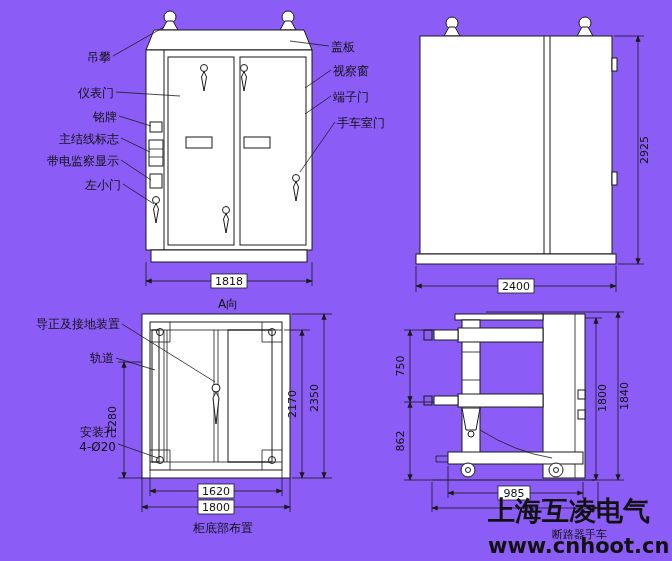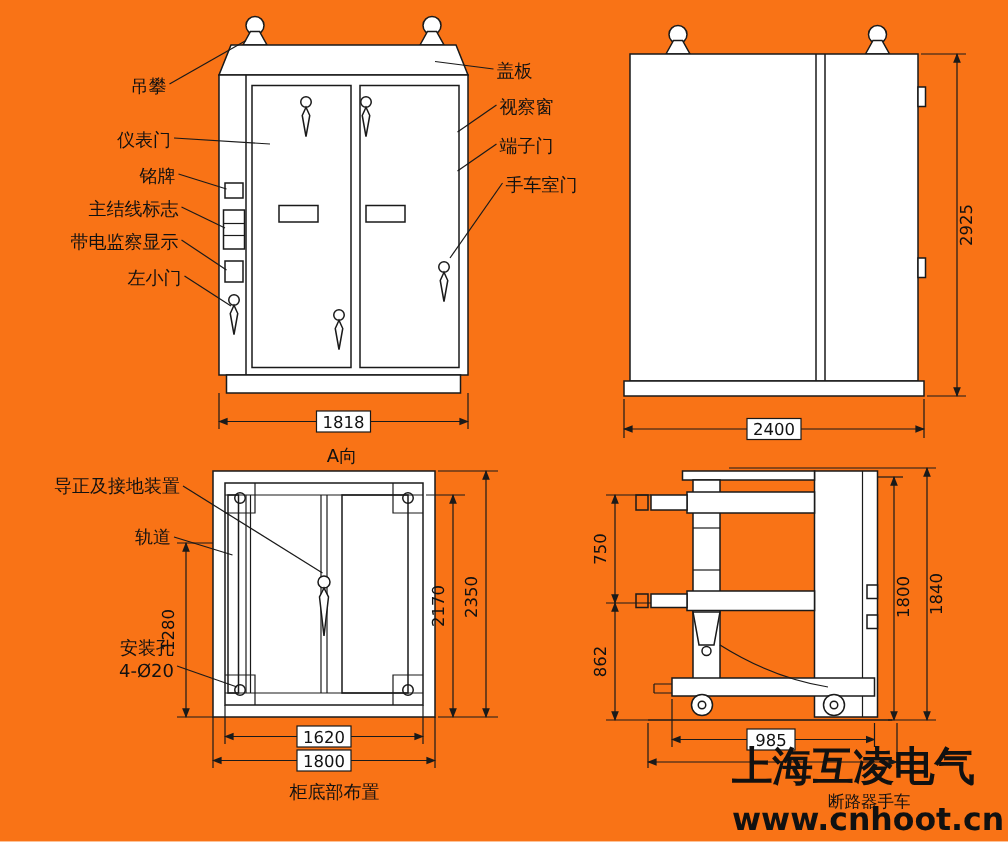--- a/index.html
+++ b/index.html
@@ -1,16 +1,16 @@
 <!DOCTYPE html>
 <html><head>
 <meta charset="utf-8">
 <style>
   html,body{margin:0;padding:0;background:#ffffff;}
-  .canvas{position:relative;width:672px;height:561px;background:#f97316;overflow:hidden;
+  .canvas{position:relative;width:672px;height:561px;background:#8b5cf6;overflow:hidden;
           font-family:"DejaVu Sans",sans-serif;}
   svg{display:block;}
   svg text{font-family:"DejaVu Sans",sans-serif;font-size:12px;fill:#111;}
   svg text.dim{font-size:11px;}
   .ln{stroke:#1a1a1a;stroke-width:1;fill:none;}
   .thin{stroke:#1a1a1a;stroke-width:0.8;fill:none;}
   .fillw{fill:#ffffff;stroke:#1a1a1a;stroke-width:1;}
   .box{fill:#ffffff;stroke:#1a1a1a;stroke-width:0.8;}
 </style>
 </head>

